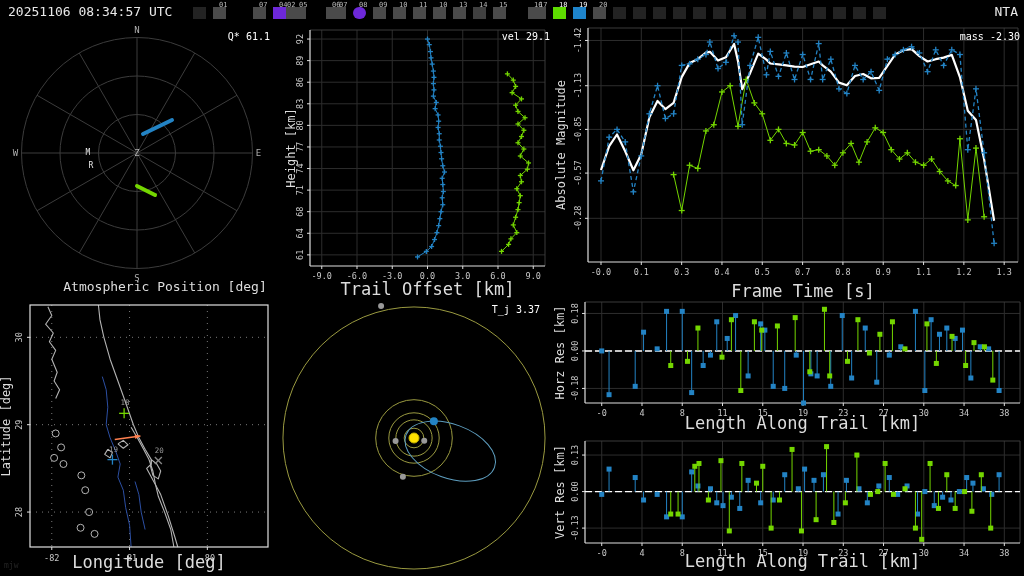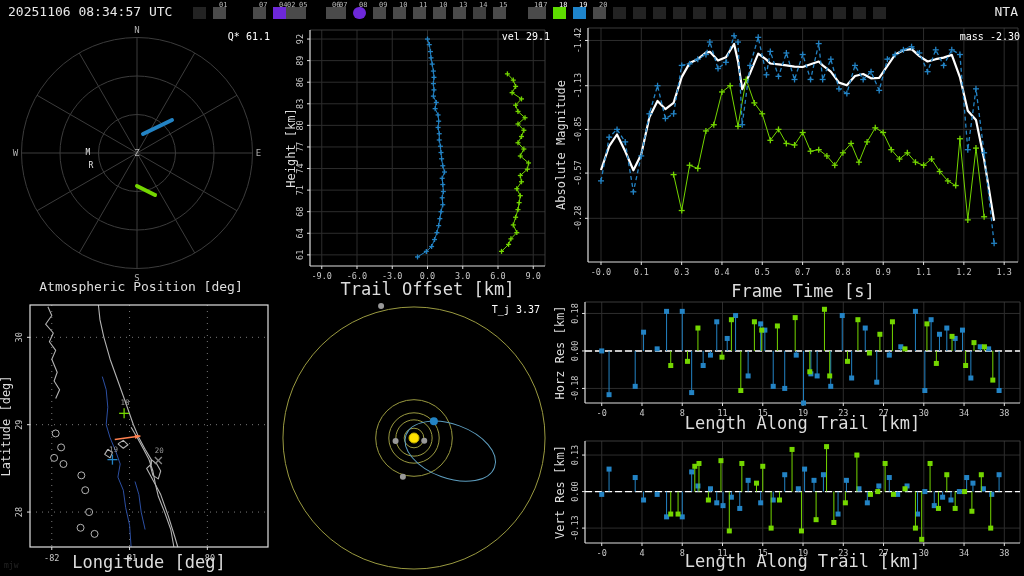--- a/index.html
+++ b/index.html
@@ -1,20 +1,20 @@
 <!DOCTYPE html>
 <html><head>
 <meta charset="utf-8">
 <style>
   html,body{margin:0;padding:0;background:#000;}
   #screen{position:relative;width:1024px;height:576px;background:#000;overflow:hidden;
           font-family:"DejaVu Sans Mono", monospace;}
   .hlabel{position:absolute;color:#e8e8e8;font-size:13px;white-space:nowrap;}
   .ann{position:absolute;color:#fff;font-size:10px;text-align:right;white-space:nowrap;}
-  .cap{position:absolute;color:#ddd;font-size:13px;text-align:center;white-space:nowrap;}
+  .cap{position:absolute;color:#ddd;font-size:13px;text-align:center;white-space:nowrap;padding-left:24px;}
   .xlab{position:absolute;color:#ddd;font-size:17px;text-align:center;white-space:nowrap;}
   #timeline{position:absolute;left:0;top:0;width:1024px;height:24px;}
   .sq{position:absolute;top:7px;width:13px;height:12px;}
   .sq .n{position:absolute;left:6px;top:-6px;font-size:7px;line-height:8px;color:#b9b9b9;}
   svg{position:absolute;display:block;}
   text{font-family:"DejaVu Sans Mono", monospace;}
 </style>
 </head>
 <body>
 

